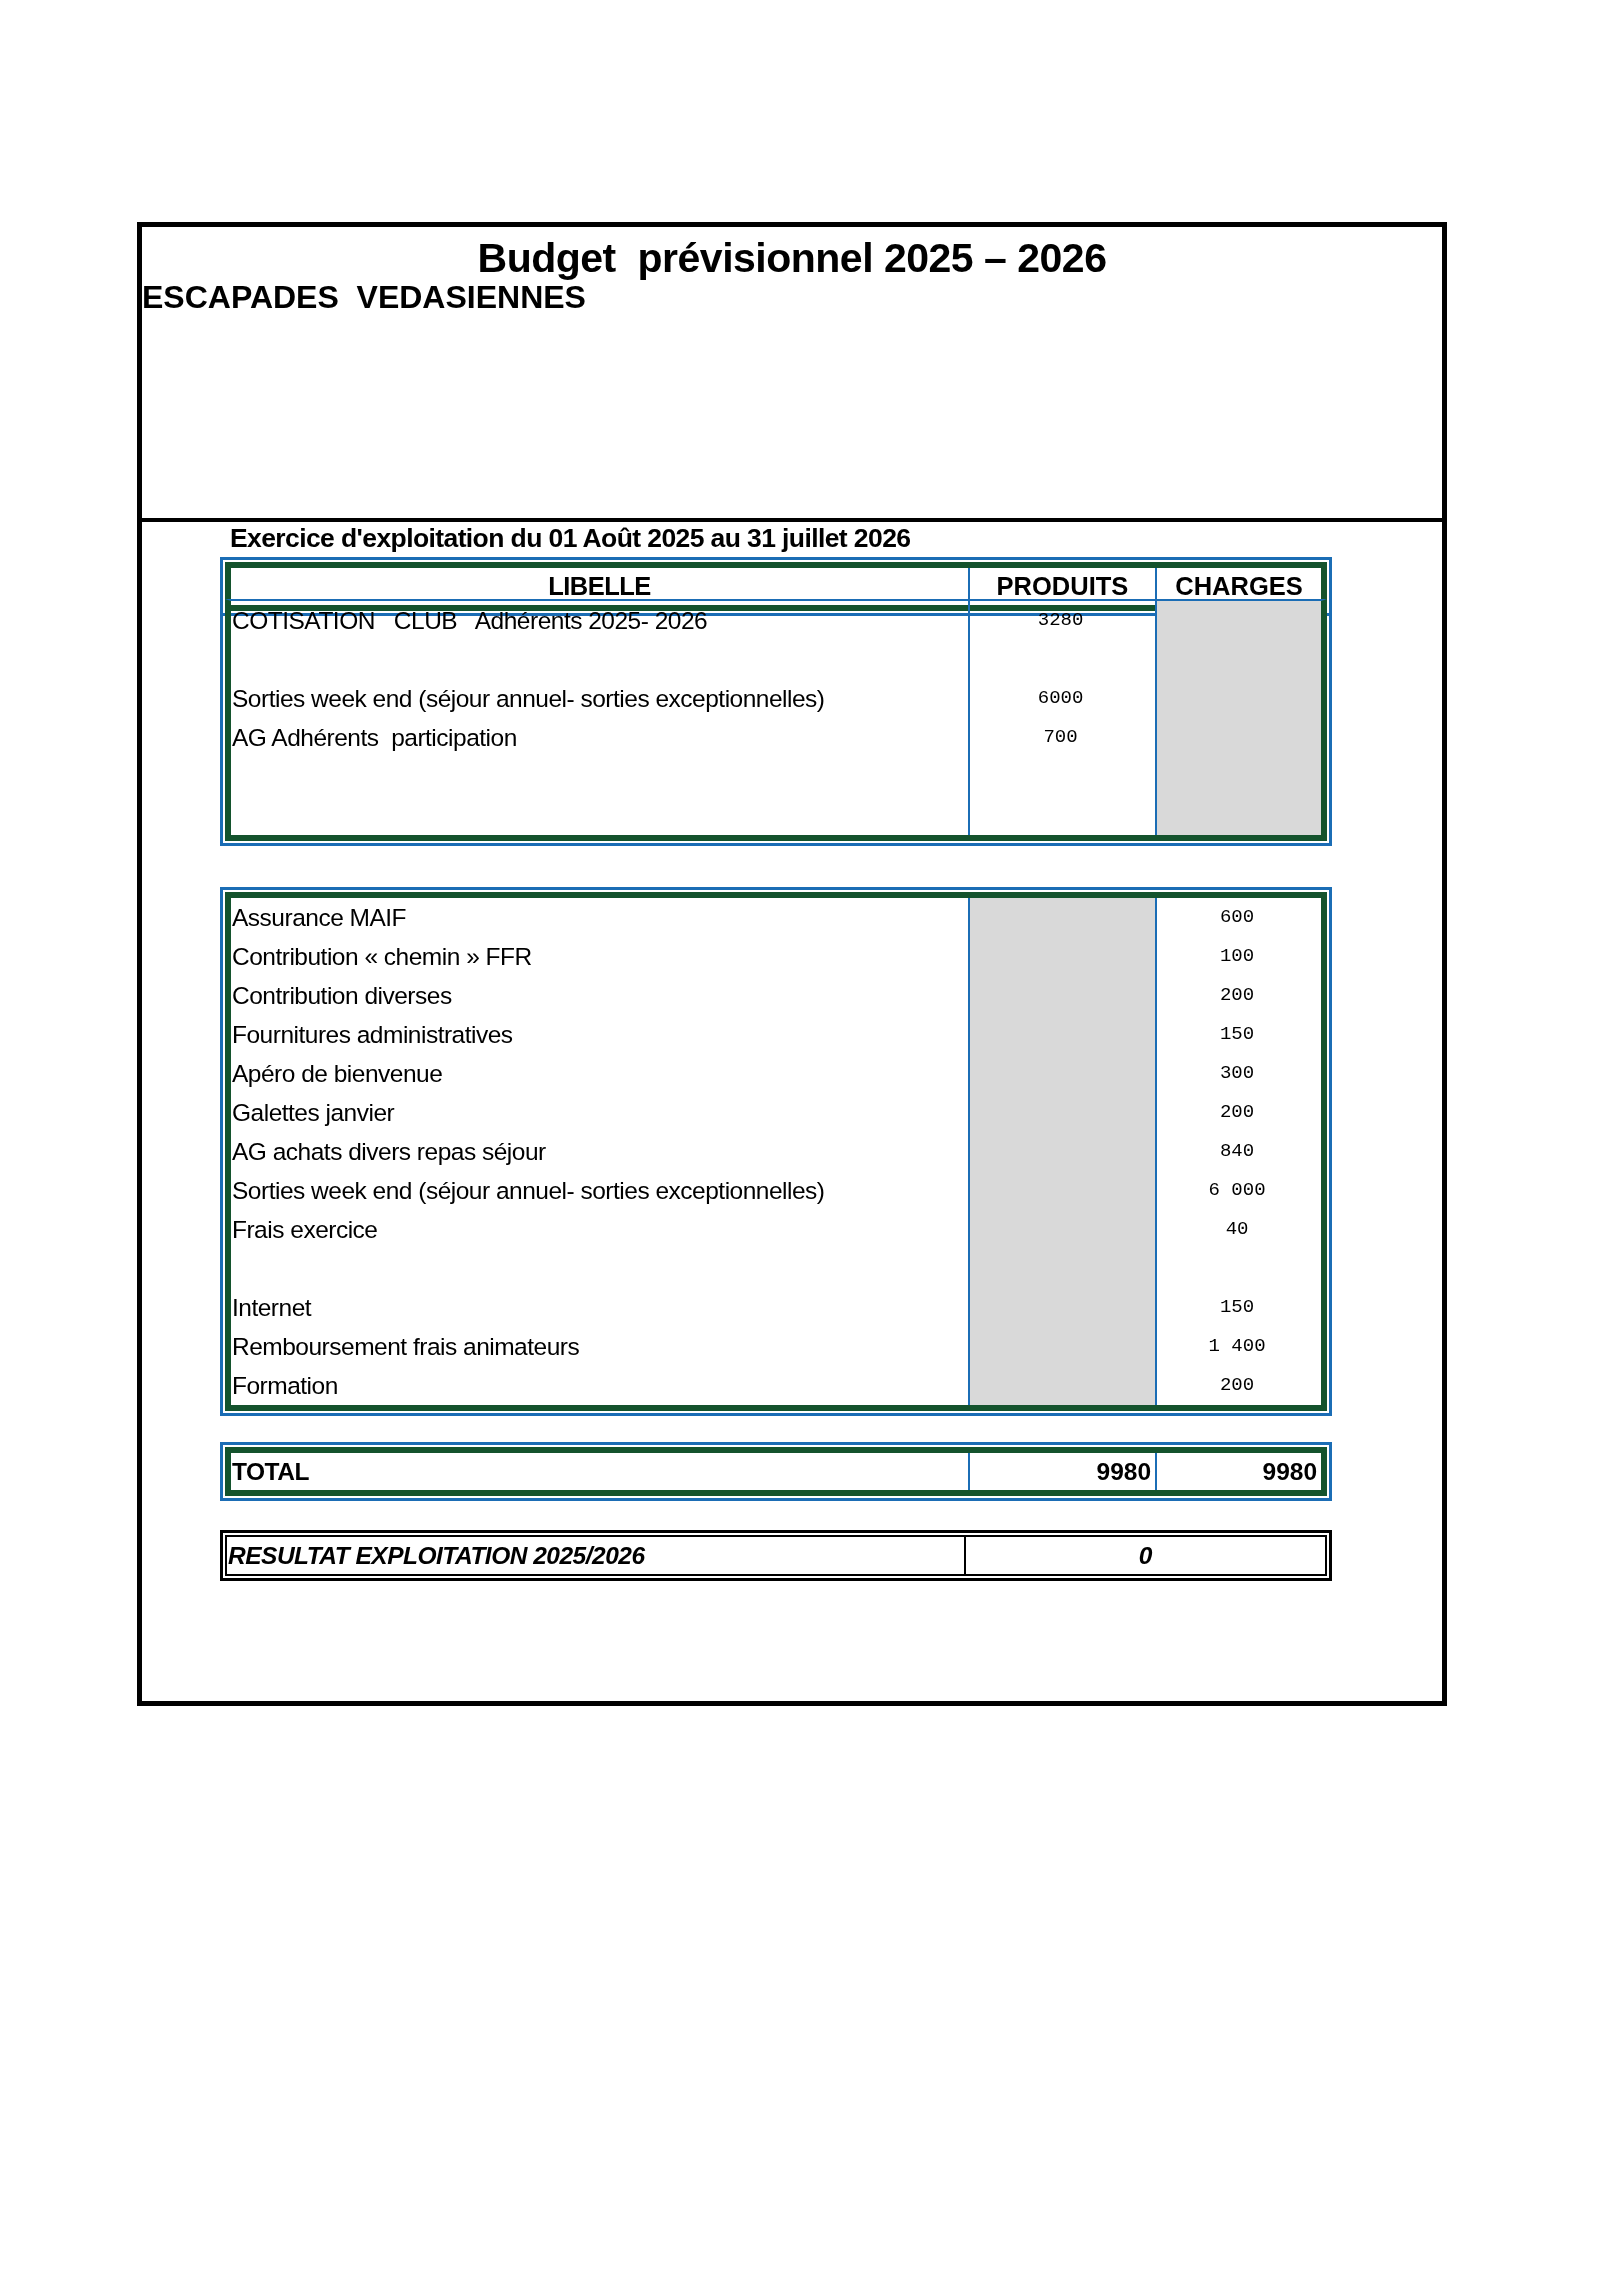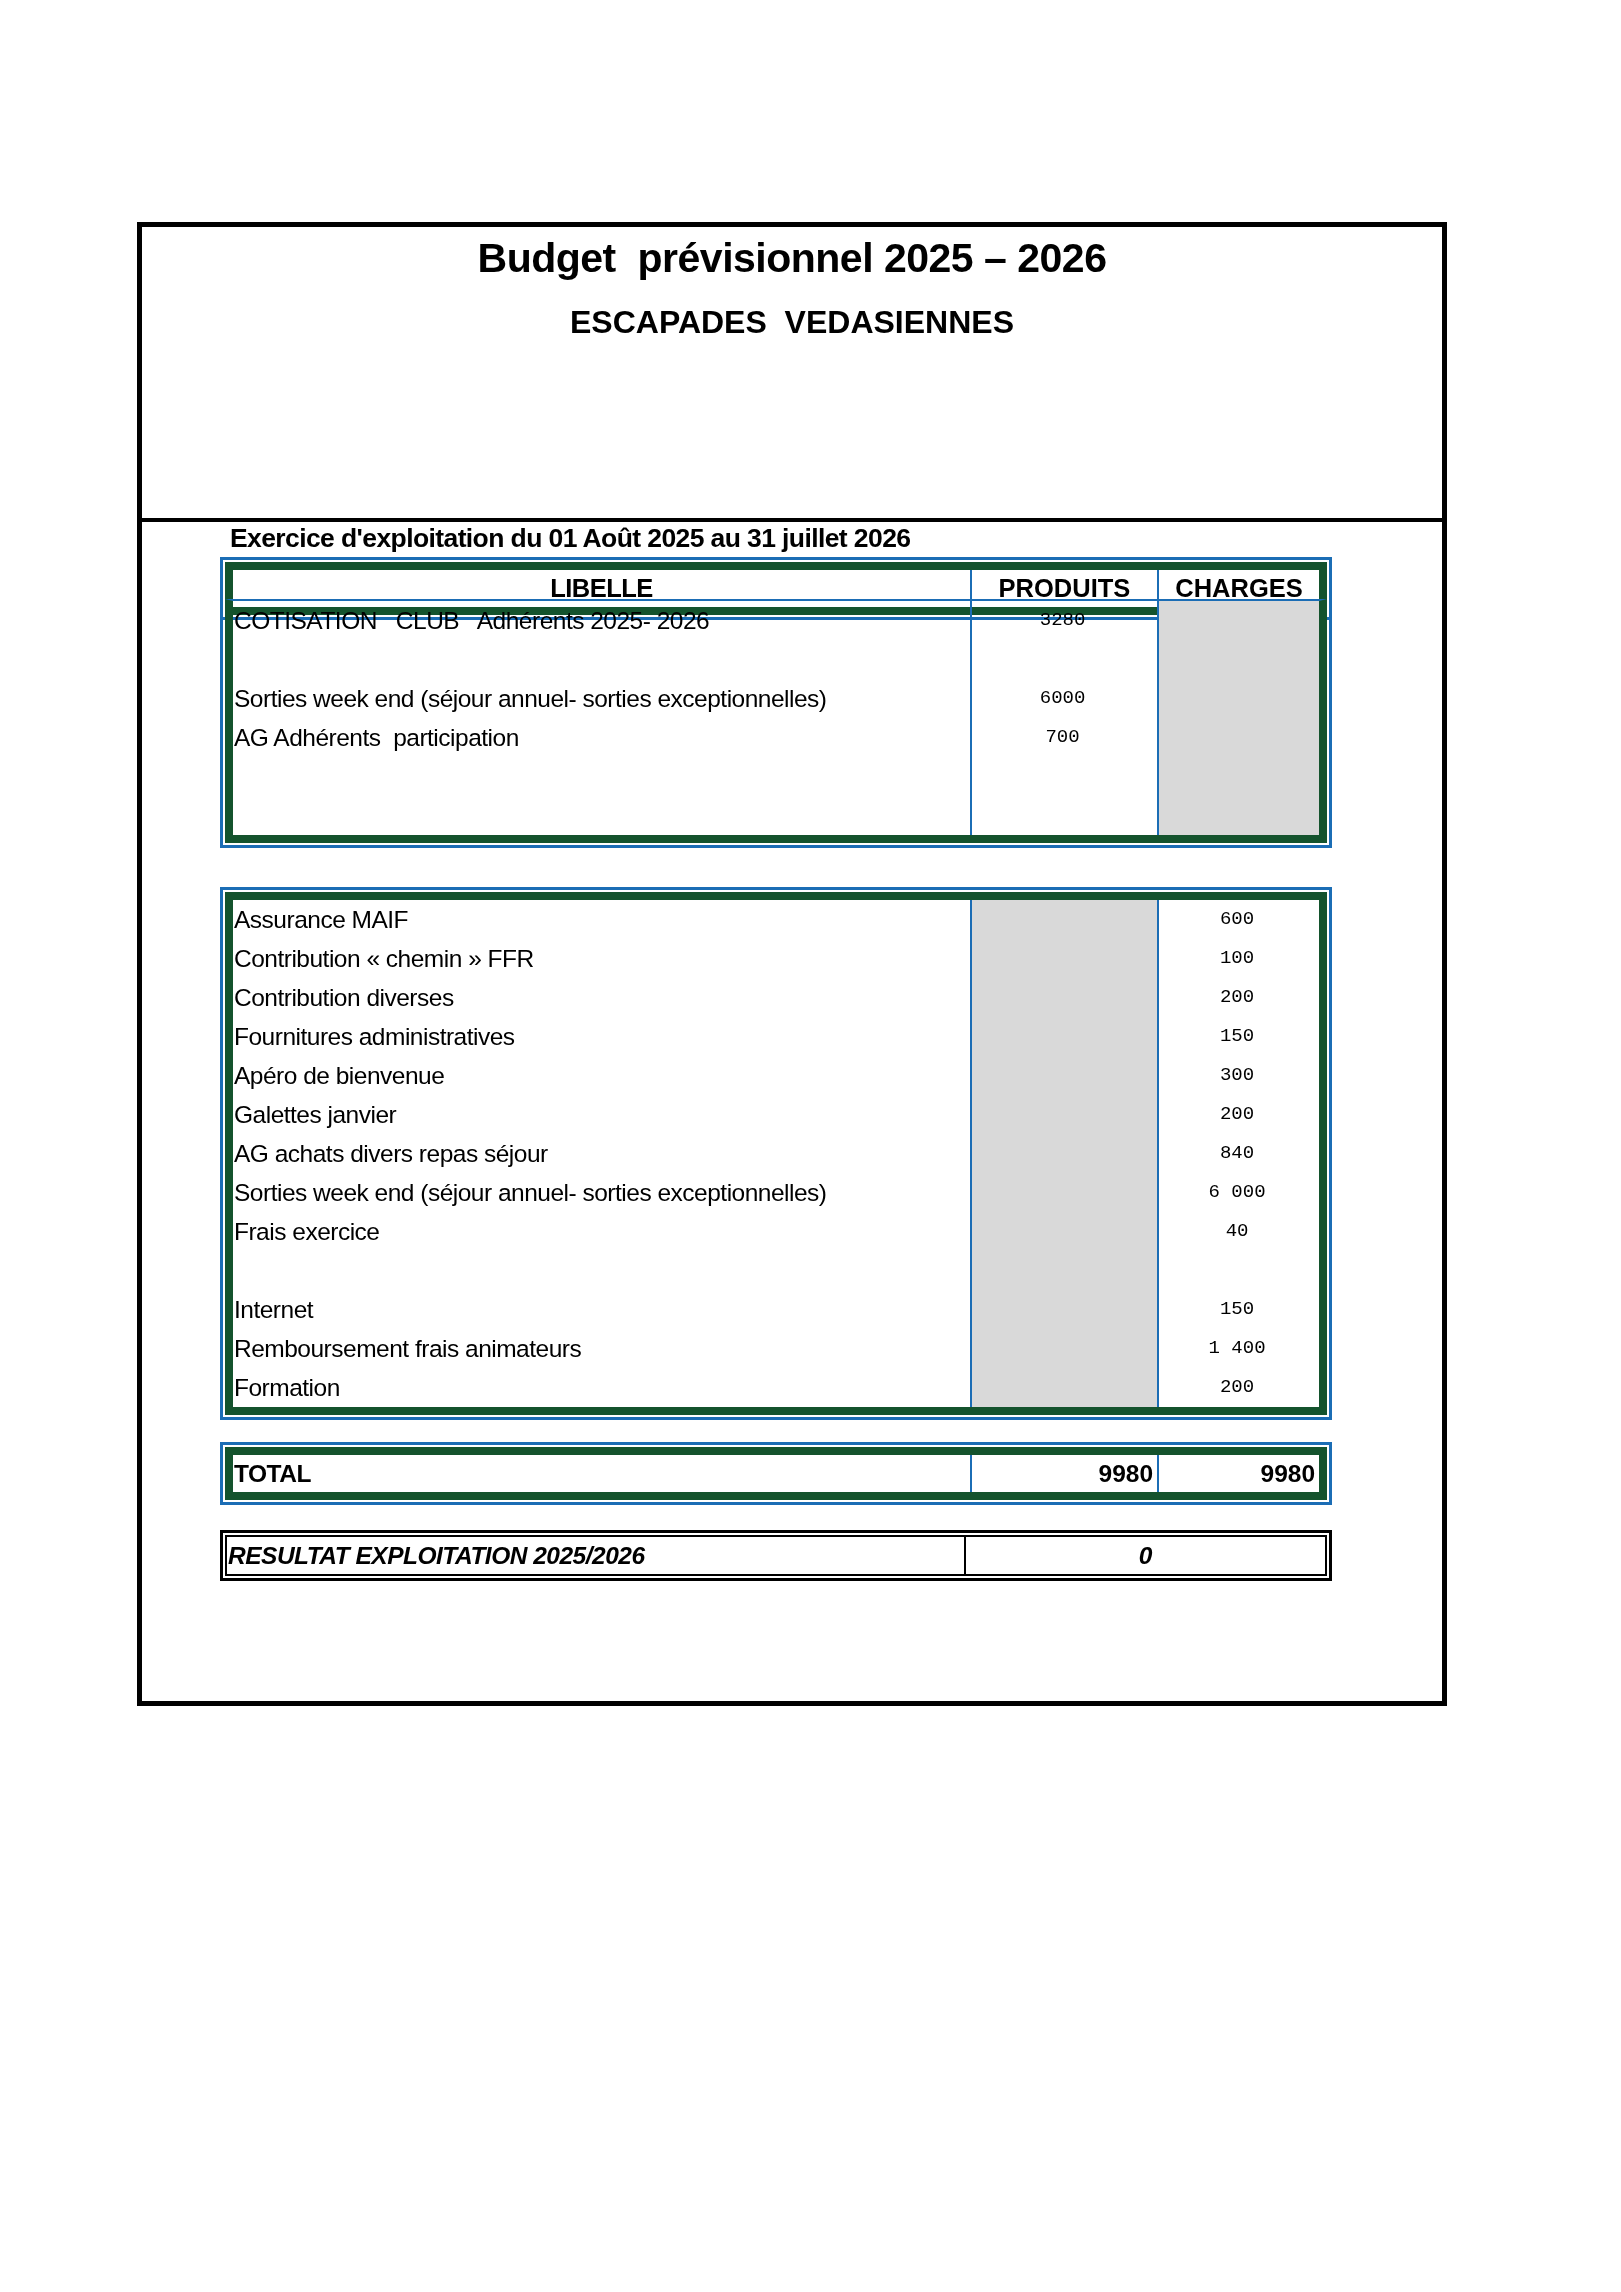--- a/index.html
+++ b/index.html
@@ -3,31 +3,31 @@
 <meta charset="utf-8">
 <style>
   html, body { margin: 0; padding: 0; background: #ffffff; }
   body { width: 1621px; height: 2293px; position: relative; overflow: hidden;
          font-family: "Liberation Sans", sans-serif; color: #000; }
   .frame { position: absolute; left: 137px; top: 222px; width: 1300px; height: 1474px;
            border: 5.9px solid #000; box-sizing: content-box; }
   .divider { position: absolute; left: 0; right: 0; top: 291px; height: 3.9px; background: #000; }
   .title { position: absolute; left: 0; right: 0; top: 7.8px; text-align: center;
            font-weight: bold; font-size: 41px; letter-spacing: -0.5px; white-space: pre; }
-  .subtitle { position: absolute; left: 0; right: 0; top: 77px; text-align: center;
+  .subtitle { position: absolute; left: 0; right: 0; top: 52px; 
               font-weight: bold; font-size: 32px; white-space: pre; }
   .rappel { position: absolute; left: 0; right: 0; top: 174px; text-align: center;
             font-size: 24.5px; letter-spacing: -0.6px; white-space: pre; }
   .exercice { position: absolute; left: 88px; top: 296px; font-weight: bold; font-size: 26.5px;
               letter-spacing: -0.6px; white-space: pre; }
 
   
   .btable { position: absolute; left: 78px; width: 1112px; box-sizing: border-box;
             border: 3.9px solid #1b6db5; padding: 2px; }
-  .btable .inner { border: 8px solid #14532d; position: relative; }
+  .btable .inner { border: 6px solid #14532d; position: relative; }
   .row { display: flex; height: 39px; }
   .cell { box-sizing: border-box; font-size: 24.5px; line-height: 39px; white-space: pre; overflow: hidden; }
   .c-lib { width: 737px; padding-left: 1px; letter-spacing: -0.5px; }
   .c-prod { width: 187px; border-left: 2px solid #1b6db5; text-align: right; padding-right: 3.9px; }
   .c-char { flex: 1; border-left: 2px solid #1b6db5; text-align: right; padding-right: 3.9px; }
   .num { font-family: Liberation Mono, monospace; font-size: 19px; text-align: center; }
   .grey { background: #d9d9d9; }
 
   .t-head { top: 330px; }
   .t-head .row { height: 37px; }

